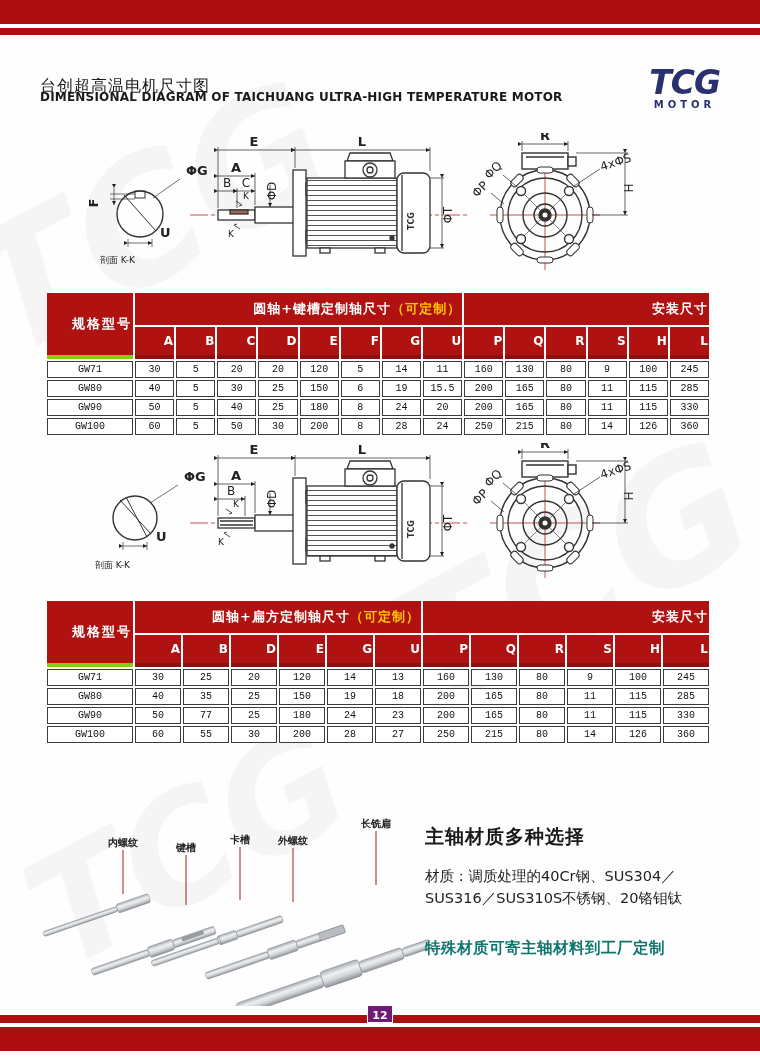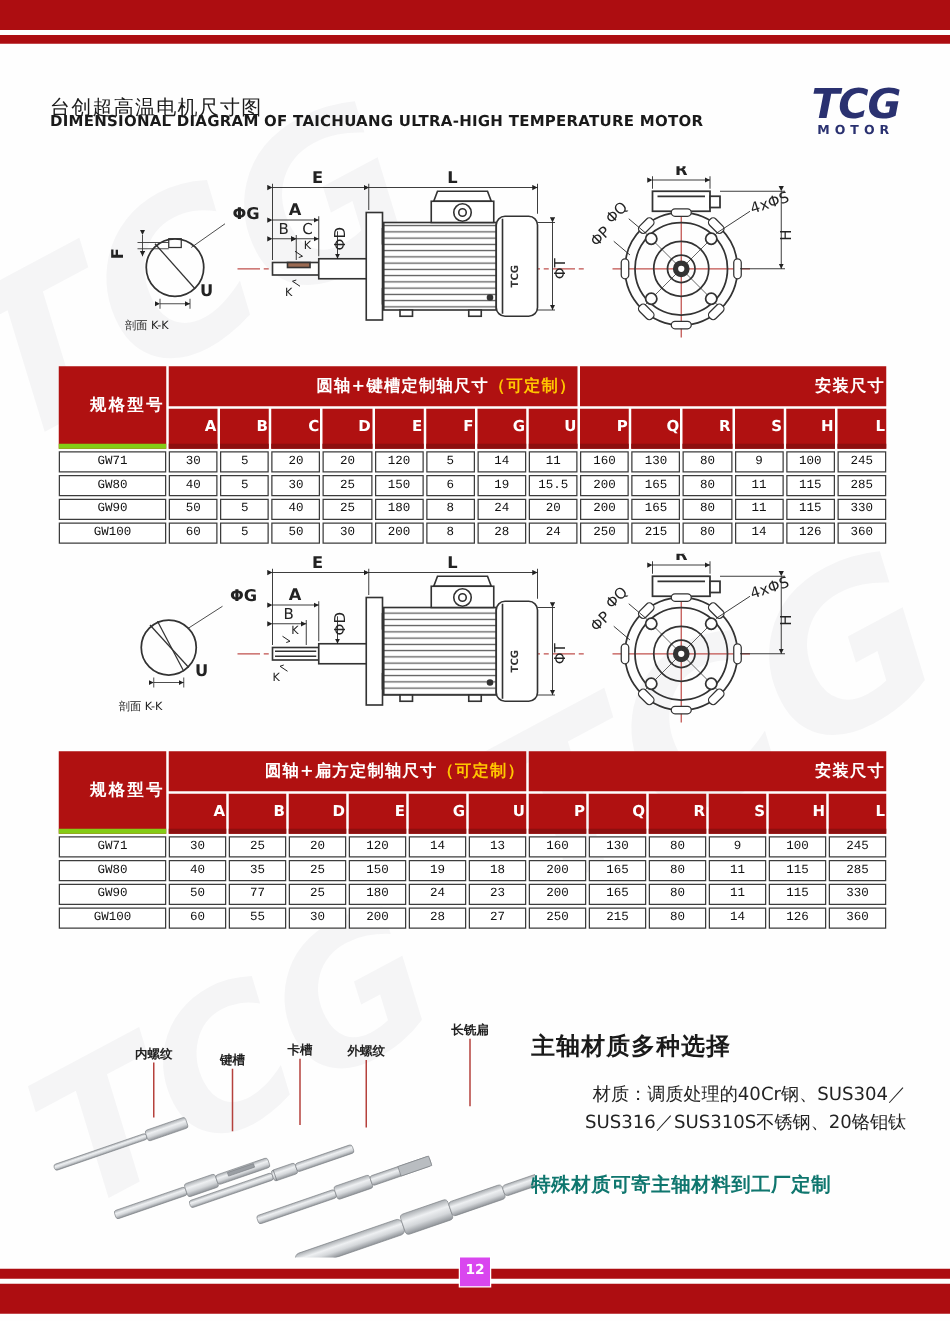--- a/index.html
+++ b/index.html
@@ -4,21 +4,21 @@
 <style>
   html,body{margin:0;padding:0;background:#e8e8e8;}
   .page{position:relative;width:760px;height:1057px;margin:0 auto;background:#fefefe;
         overflow:hidden;font-family:"DejaVu Sans","Liberation Sans",sans-serif;color:#1a1a1a;}
   
   .band{position:absolute;left:0;width:760px;background:#ad0d11;}
   .band-top{top:0;height:24px;}
   .band-top-thin{top:28px;height:7px;}
   .band-bot-thin{top:1015px;height:8px;}
   .band-bot{top:1027px;height:24px;}
-  .page-badge{position:absolute;top:1006px;left:368px;width:24px;height:23px;background:#d946ef;
+  .page-badge{position:absolute;top:1006px;left:368px;width:24px;height:16px;background:#701a75;
         box-shadow:0 0 0 1px #fff;color:#fff;font-size:11px;font-weight:bold;text-align:center;
         line-height:19px;z-index:3;}
   
   .title-zh{position:absolute;left:40px;top:76px;font-size:16px;font-weight:normal;letter-spacing:1px;}
   .title-en{position:absolute;left:40px;top:90px;font-size:12px;font-weight:bold;letter-spacing:.2px;}
   .logo{position:absolute;right:40px;top:68px;text-align:center;color:#2a3170;}
   .logo-tcg{font-style:italic;font-weight:900;font-size:33px;line-height:30px;letter-spacing:-1px;}
   .logo-motor{font-weight:bold;font-size:10px;letter-spacing:4px;margin-top:1px;}
   
   .wm{position:absolute;font-style:italic;font-weight:900;color:rgba(110,110,125,.06);
@@ -35,21 +35,21 @@
   td.th-model{font-size:13px;letter-spacing:2px;border-bottom:4px solid #84cc16;}
   td.th-group{font-size:13px;height:30px;letter-spacing:1px;}
   td.th-group .note{color:#ffc600;}
   tr.letters td{font-size:12px;height:26px;border-bottom:4px solid #8d0f0f;}
   table.spec tbody td{background:#fff;border:1px solid #3c3c3c;text-align:center;
       font-family:"Liberation Mono","DejaVu Sans Mono",monospace;font-size:10px;height:13px;padding:1px 0;color:#111;}
   
   .shaftpic{position:absolute;left:38px;top:788px;z-index:1;}
   .materials{position:absolute;left:425px;top:824px;width:300px;z-index:1;}
   .mat-title{font-size:19px;font-weight:bold;letter-spacing:1px;}
-  .mat-body{margin-top:16px;font-size:14.5px;line-height:1.5;color:#222;text-align:right;}
+  .mat-body{margin-top:16px;font-size:14.5px;line-height:1.5;color:#222;}
   .mat-highlight{margin-top:28px;font-size:15.5px;font-weight:bold;color:#0f766e;letter-spacing:.5px;}
   
   svg text{font-family:"DejaVu Sans","Liberation Sans",sans-serif;}
   .dimtxt{font-size:12px;fill:#222;}
   .dimtxt-b{font-size:13px;font-weight:bold;fill:#222;}
   .smalltxt{font-size:9px;fill:#222;}
 </style>
 </head>
 <body>
 

